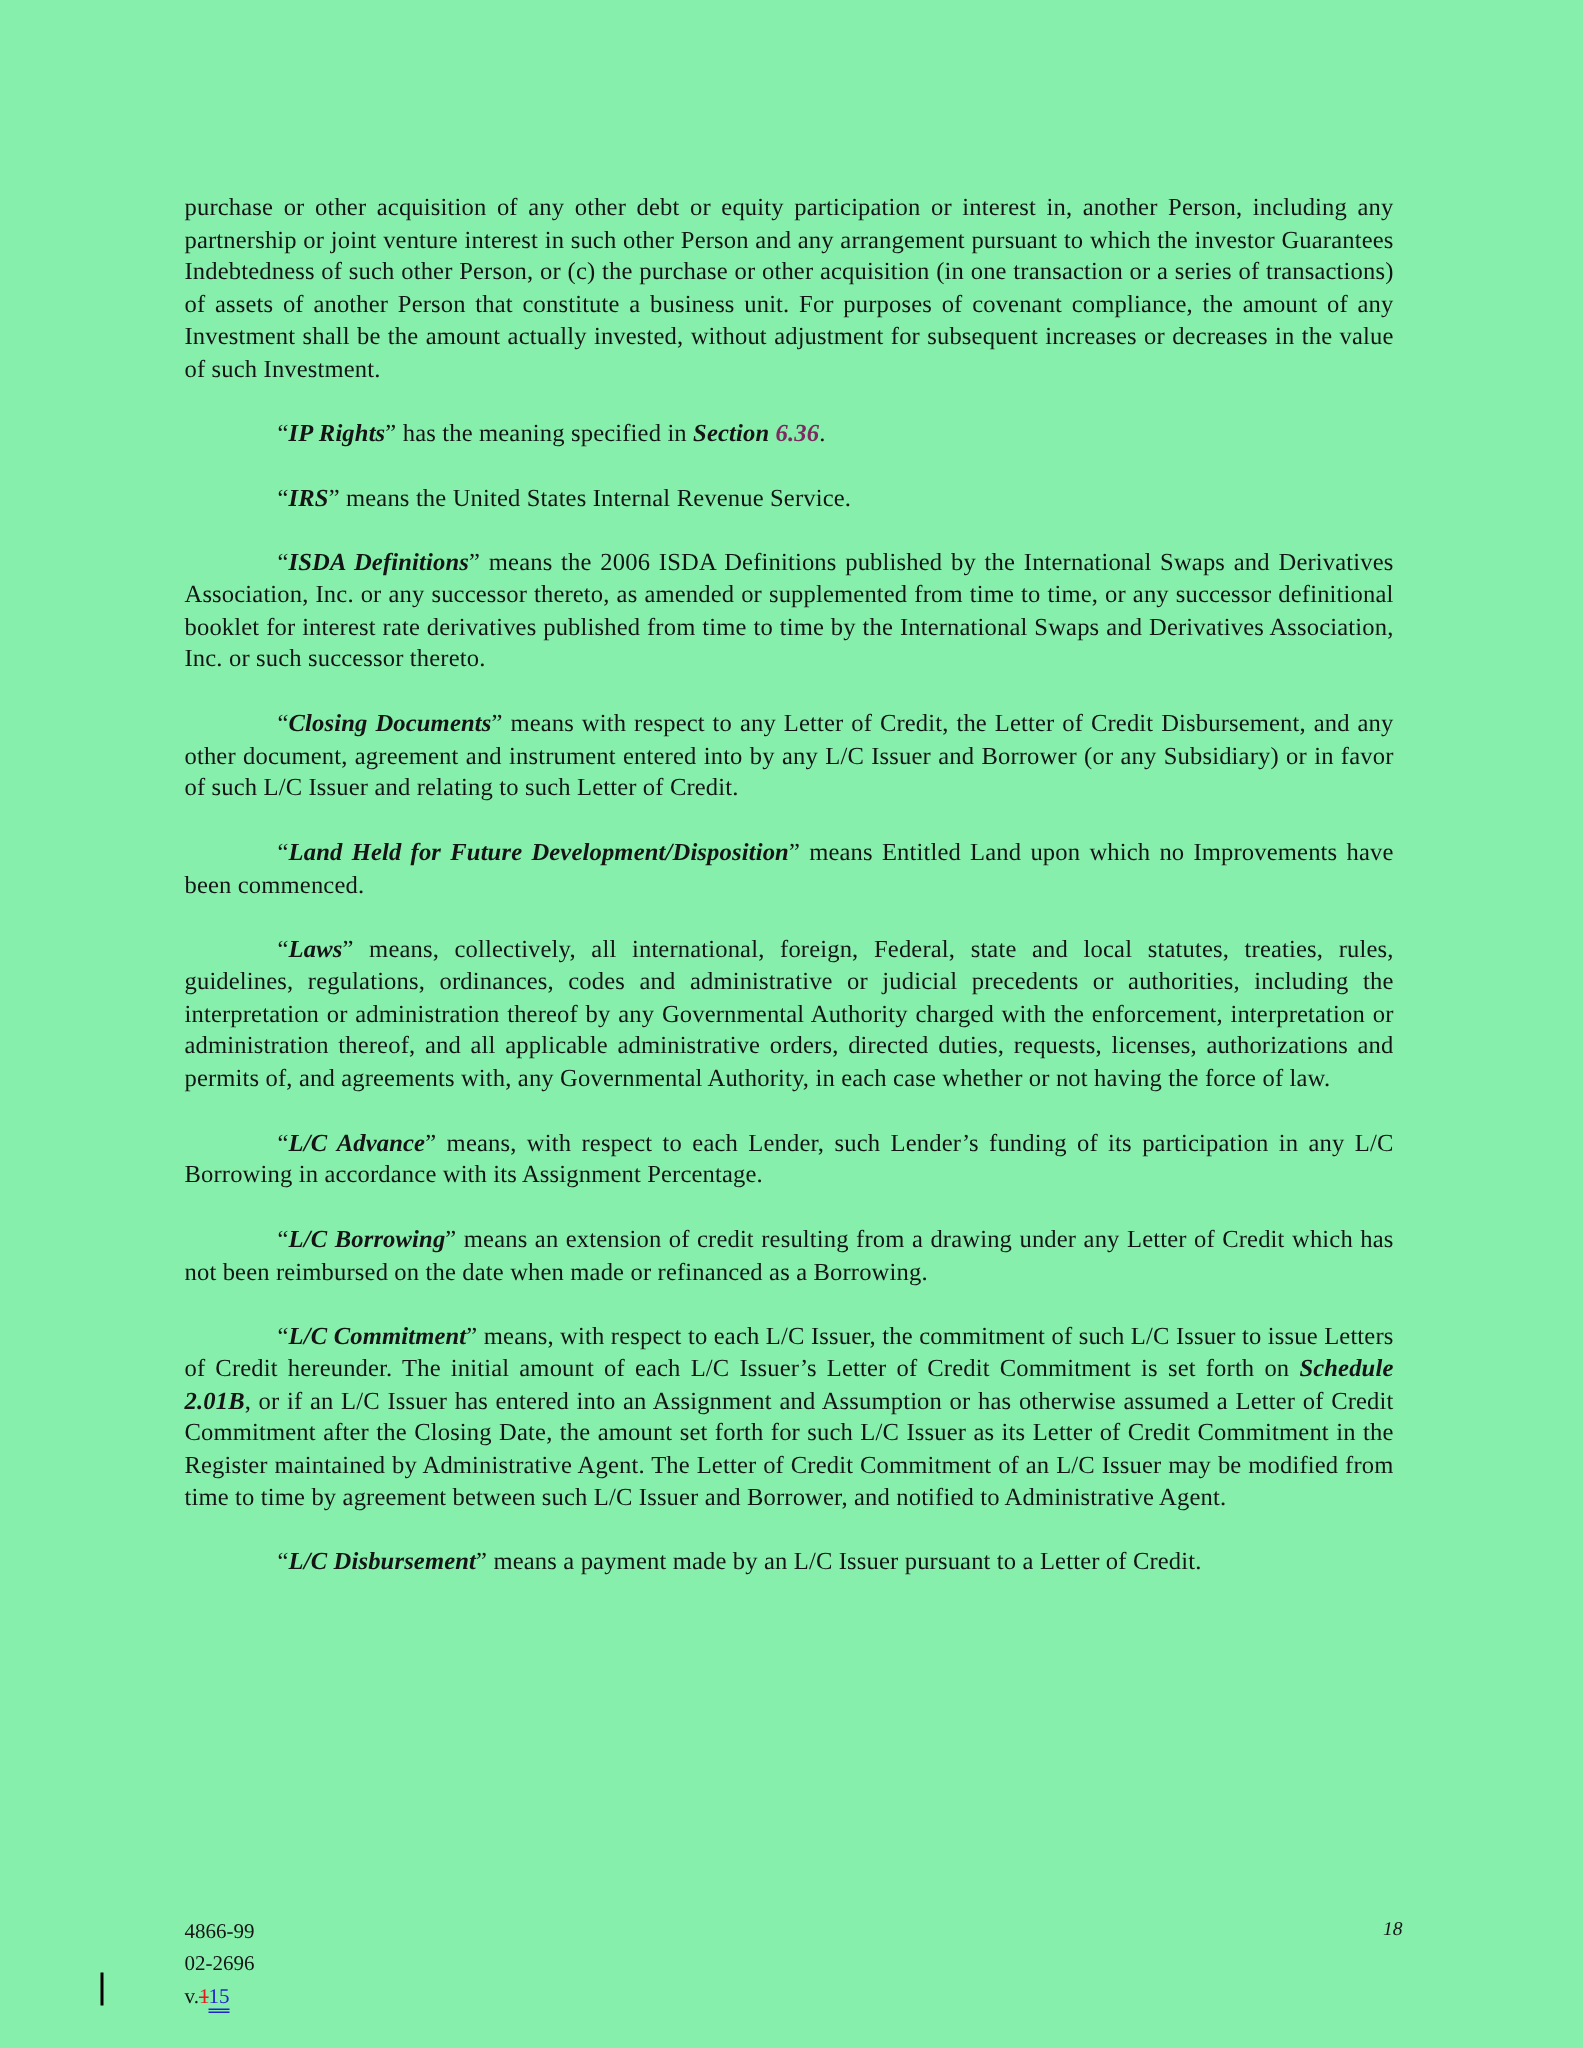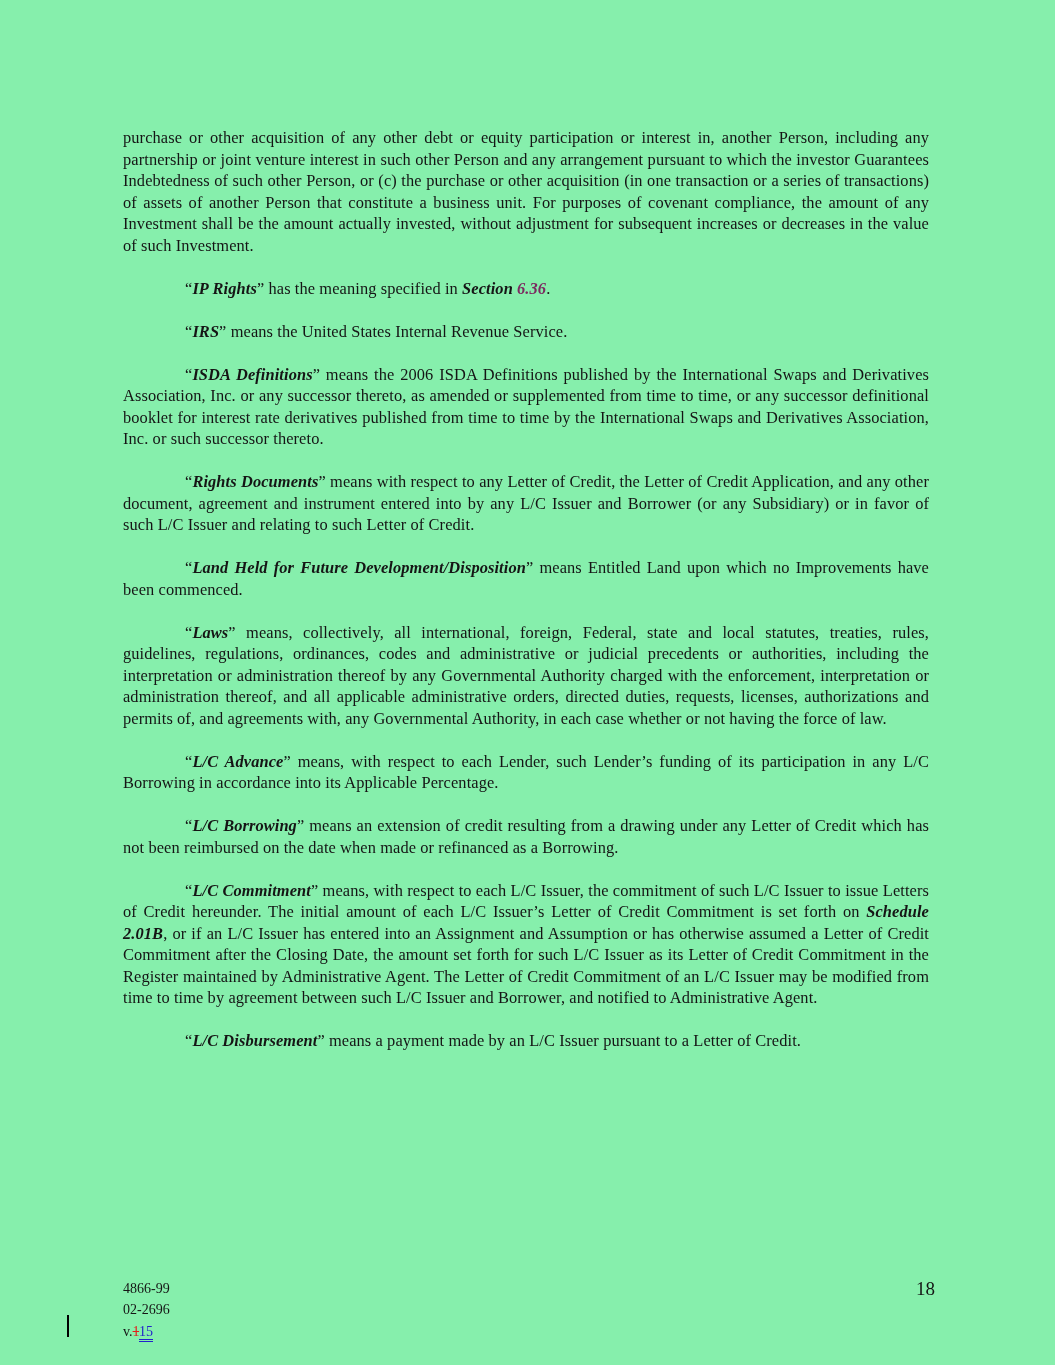--- a/index.html
+++ b/index.html
@@ -26,21 +26,21 @@
   .para.first { margin-top: 0; text-indent: 0; }
   .term { font-weight: bold; font-style: italic; }
   .xref { color: var(--link_purple, #7c2a60); cursor: pointer; }
   .footer-left {
     position: absolute; left: 123px; top: 1278px;
     font-size: 14px; line-height: 21.4px;
     text-align: left;
   }
   .page-number {
     position: absolute; left: 123px; top: 1278px; width: 812px;
-    font-size: 19px; text-align: right;
+    font-size: 13px; text-align: right; font-style: italic;
   }
   .del {
     color: var(--deletion_red, #e31b1b);
     text-decoration: line-through;
   }
   .ins {
     color: var(--insertion_blue, #2222cc);
     border-bottom: 3px double var(--insertion_blue, #2222cc);
   }
   .change-bar {
@@ -57,27 +57,27 @@
 
     <p class="para first"><span>purchase or other acquisition of any other debt or equity participation or interest in, another Person, including any partnership or joint venture interest in such other Person and any arrangement pursuant to which the investor Guarantees Indebtedness of such other Person, or (c) the purchase or other acquisition (in one transaction or a series of transactions) of assets of another Person that constitute a business unit. For purposes of covenant compliance, the amount of any Investment shall be the amount actually invested, without adjustment for subsequent increases or decreases in the value of such Investment.</span></p>
 
     <p class="para"><span>“</span><span class="term">IP Rights</span><span>” has the meaning specified in </span><span class="term">Section </span><span class="term xref">6.36</span><span>.</span></p>
 
     <p class="para"><span>“</span><span class="term">IRS</span><span>” means the United States Internal Revenue Service.</span></p>
 
     <p class="para"><span>“</span><span class="term">ISDA Definitions</span><span>” means the 2006 ISDA Definitions published by the International Swaps and Derivatives Association, Inc. or any successor thereto, as amended or supplemented from time to time, or any successor definitional booklet for interest rate derivatives published from time to time by the International Swaps and Derivatives Association, Inc. or such successor thereto.</span></p>
 
 
-    <p class="para"><span>“</span><span class="term">Rights Documents</span><span>” means with respect to any Letter of Credit, the Letter of Credit Application, and any other document, agreement and instrument entered into by any L/C Issuer and Borrower (or any Subsidiary) or in favor of such L/C Issuer and relating to such Letter of Credit.</span></p>
+    <p class="para"><span>“</span><span class="term">Closing Documents</span><span>” means with respect to any Letter of Credit, the Letter of Credit Disbursement, and any other document, agreement and instrument entered into by any L/C Issuer and Borrower (or any Subsidiary) or in favor of such L/C Issuer and relating to such Letter of Credit.</span></p>
 
     <p class="para"><span>“</span><span class="term">Land Held for Future Development/Disposition</span><span>” means Entitled Land upon which no Improvements have been commenced.</span></p>
 
     <p class="para"><span>“</span><span class="term">Laws</span><span>” means, collectively, all international, foreign, Federal, state and local statutes, treaties, rules, guidelines, regulations, ordinances, codes and administrative or judicial precedents or authorities, including the interpretation or administration thereof by any Governmental Authority charged with the enforcement, interpretation or administration thereof, and all applicable administrative orders, directed duties, requests, licenses, authorizations and permits of, and agreements with, any Governmental Authority, in each case whether or not having the force of law.</span></p>
 
-    <p class="para"><span>“</span><span class="term">L/C Advance</span><span>” means, with respect to each Lender, such Lender’s funding of its participation in any L/C Borrowing in accordance into its Applicable Percentage.</span></p>
+    <p class="para"><span>“</span><span class="term">L/C Advance</span><span>” means, with respect to each Lender, such Lender’s funding of its participation in any L/C Borrowing in accordance with its Assignment Percentage.</span></p>
 
     <p class="para"><span>“</span><span class="term">L/C Borrowing</span><span>” means an extension of credit resulting from a drawing under any Letter of Credit which has not been reimbursed on the date when made or refinanced as a Borrowing.</span></p>
 
     <p class="para"><span>“</span><span class="term">L/C Commitment</span><span>” means, with respect to each L/C Issuer, the commitment of such L/C Issuer to issue Letters of Credit hereunder. The initial amount of each L/C Issuer’s Letter of Credit Commitment is set forth on </span><span class="term">Schedule 2.01B</span><span>, or if an L/C Issuer has entered into an Assignment and Assumption or has otherwise assumed a Letter of Credit Commitment after the Closing Date, the amount set forth for such L/C Issuer as its Letter of Credit Commitment in the Register maintained by Administrative Agent. The Letter of Credit Commitment of an L/C Issuer may be modified from time to time by agreement between such L/C Issuer and Borrower, and notified to Administrative Agent.</span></p>
 
 
     <p class="para"><span>“</span><span class="term">L/C Disbursement</span><span>” means a payment made by an L/C Issuer pursuant to a Letter of Credit.</span></p>
 
   </main>
 

